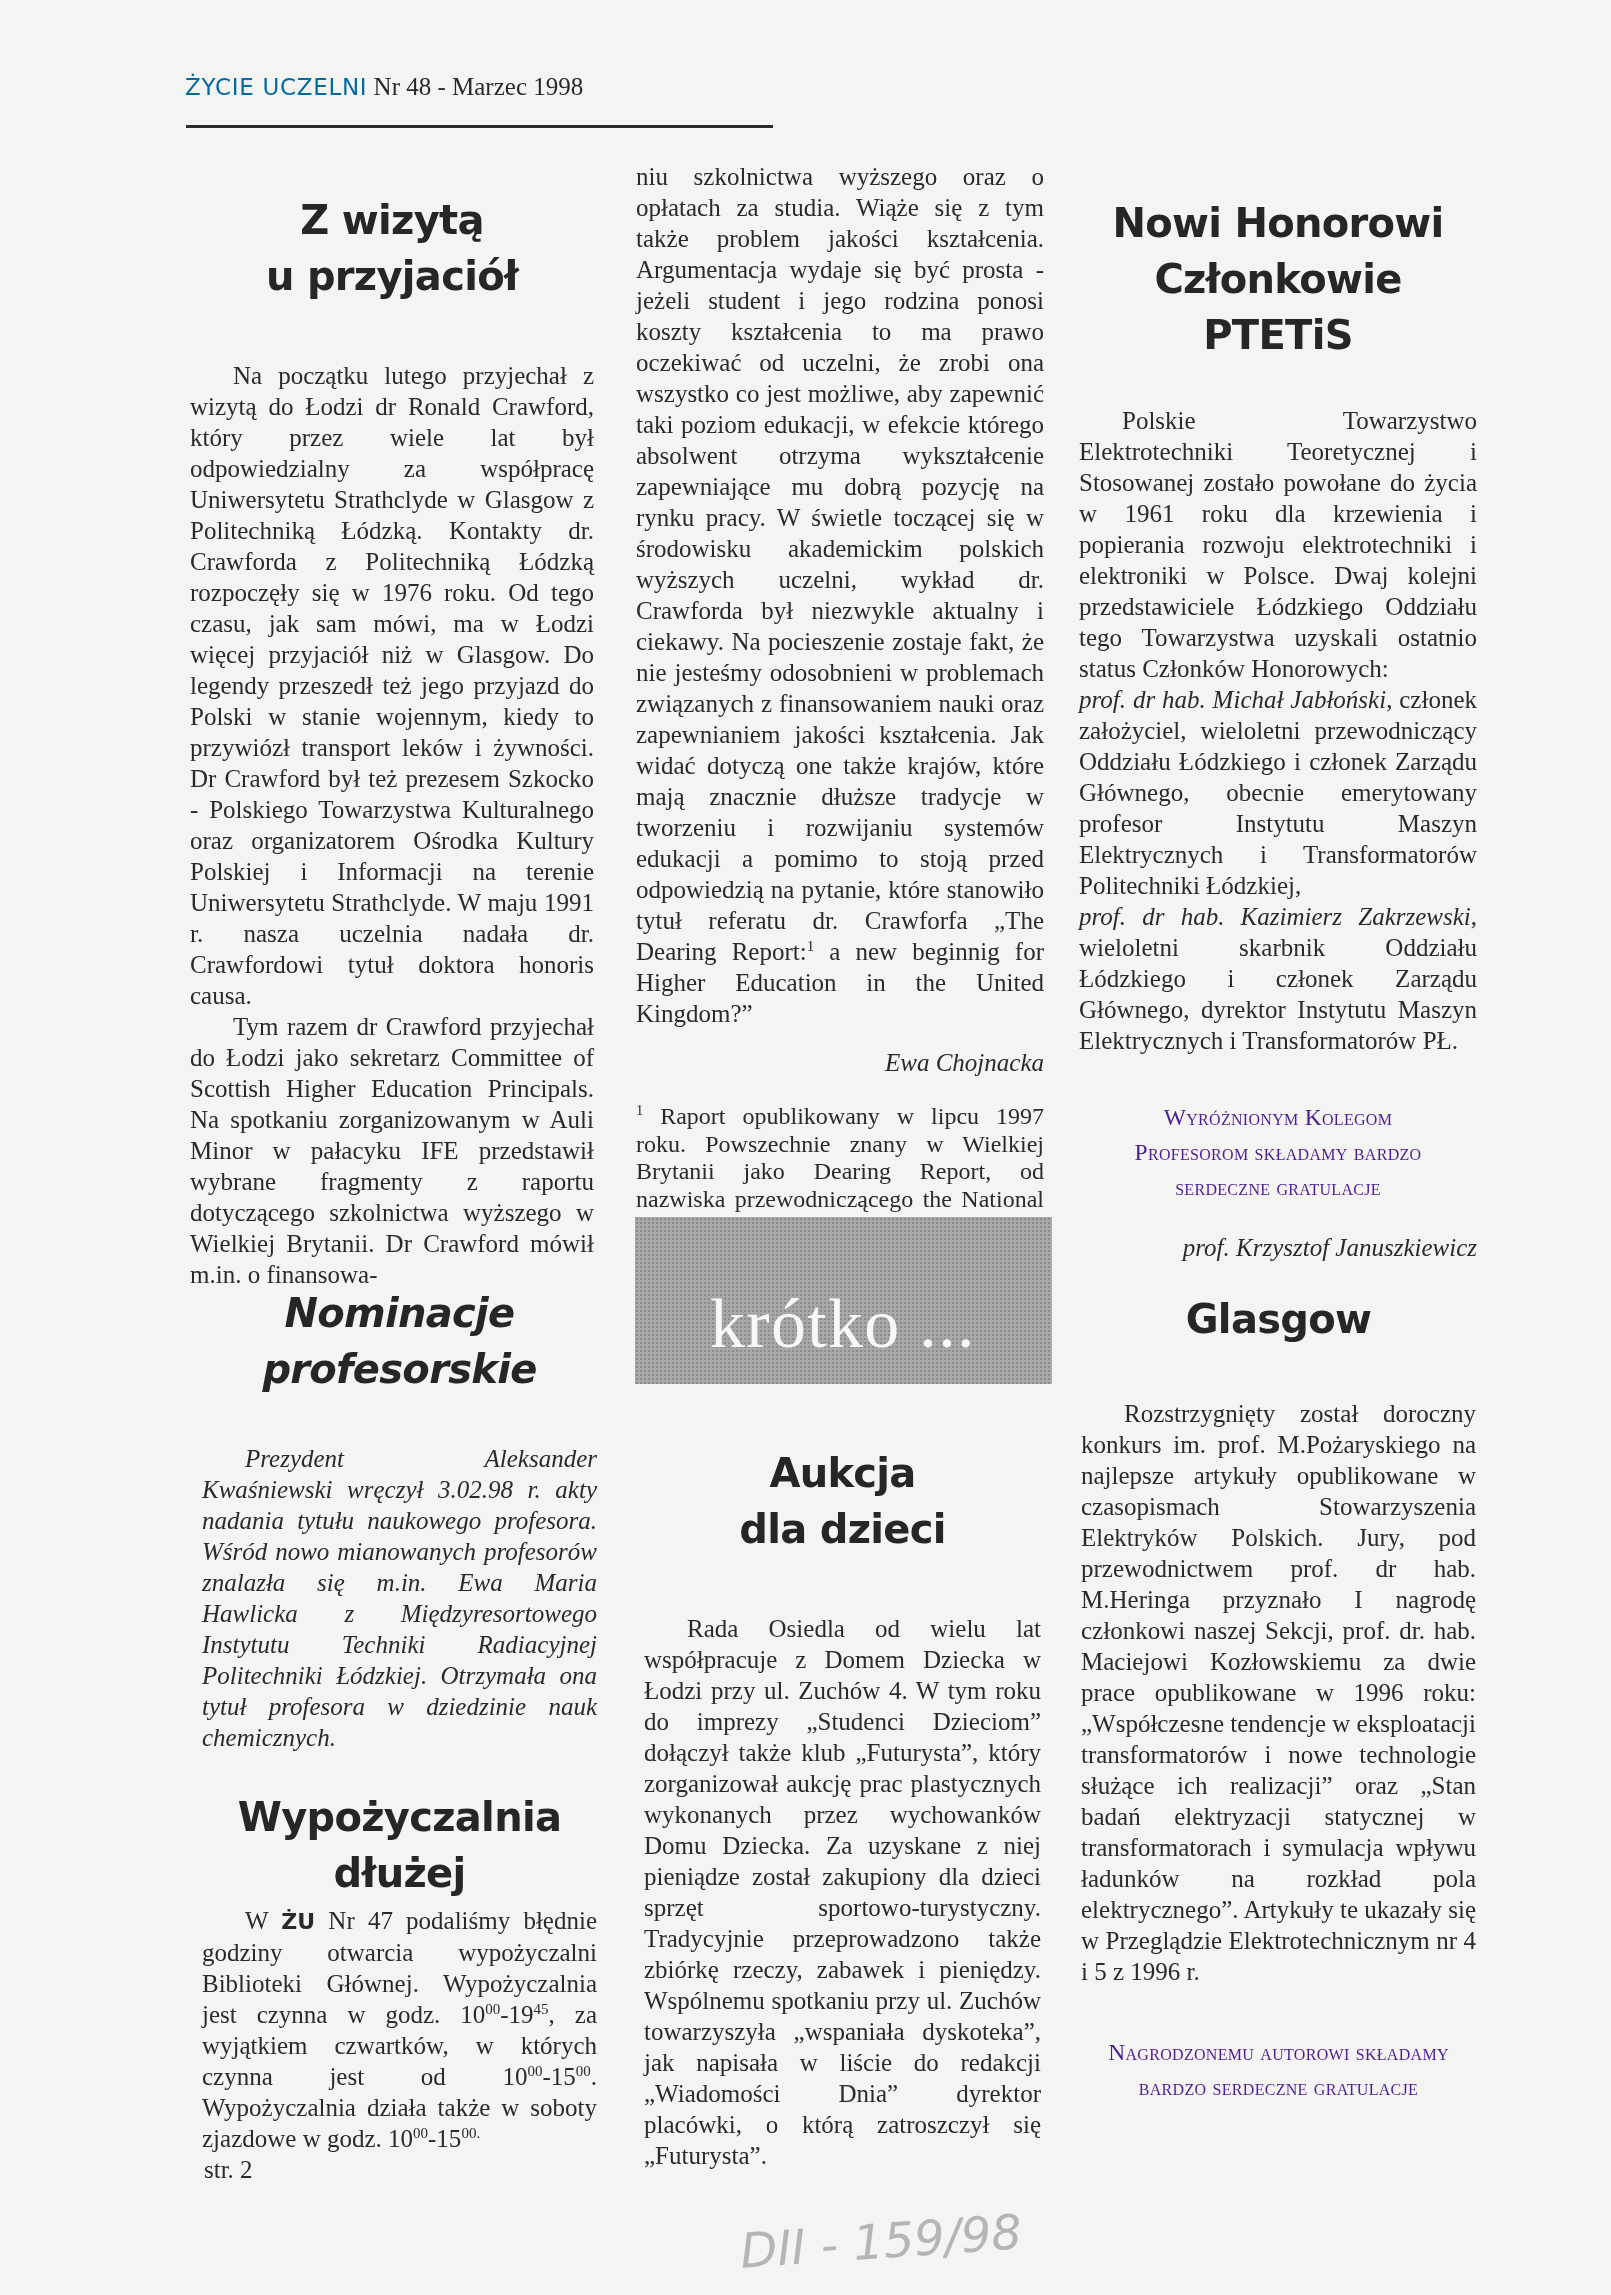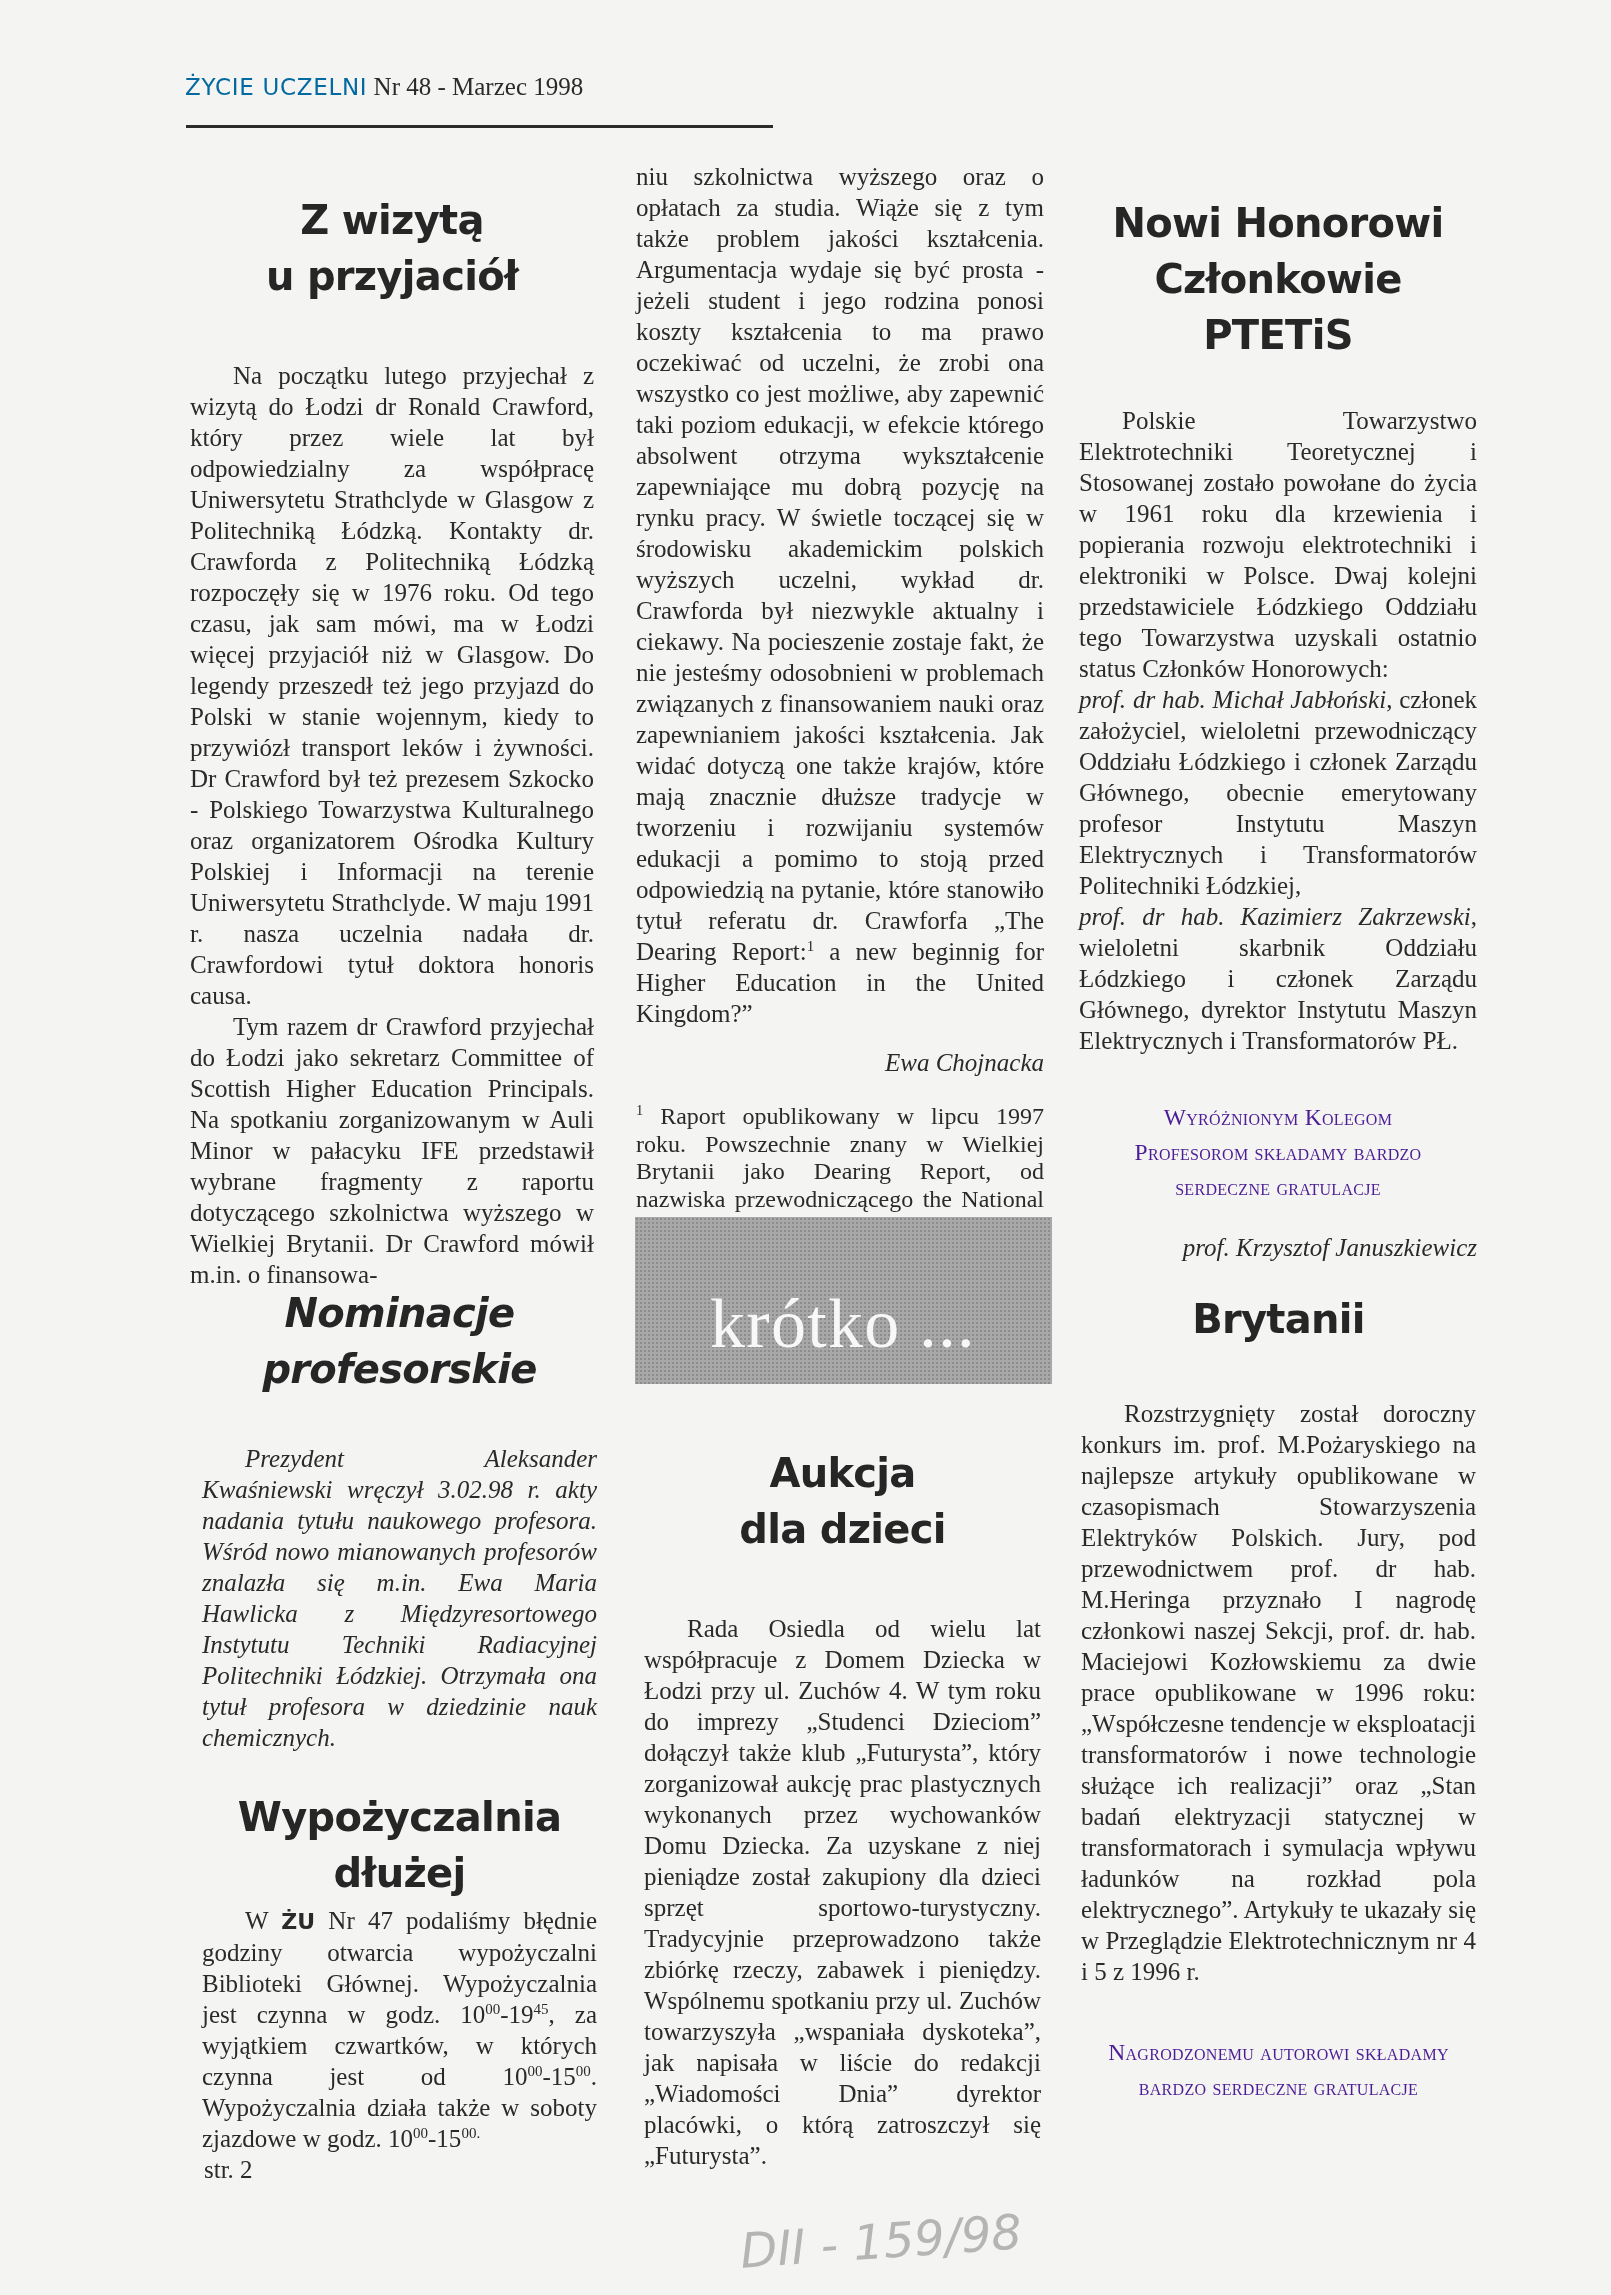--- a/index.html
+++ b/index.html
@@ -107,21 +107,21 @@
 <div class="col" style="left:644px; top:1445px; width:397px;">
   <h2 class="headline">
     <span>Aukcja</span><br>
     <span>dla dzieci</span>
   </h2>
   <div style="height:56px"></div>
   <p class="ind">Rada Osiedla od wielu lat współpracuje z Domem Dziecka w Łodzi przy ul. Zuchów 4. W tym roku do imprezy „Studenci Dzieciom” dołączył także klub „Futurysta”, który zorganizował aukcję prac plastycznych wykonanych przez wychowanków Domu Dziecka. Za uzyskane z niej pieniądze został zakupiony dla dzieci sprzęt sportowo-turystyczny. Tradycyjnie przeprowadzono także zbiórkę rzeczy, zabawek i pieniędzy. Wspólnemu spotkaniu przy ul. Zuchów towarzyszyła „wspaniała dyskoteka”, jak napisała w liście do redakcji „Wiadomości Dnia” dyrektor placówki, o którą zatroszczył się „Futurysta”.</p>
 </div>
 
 <div class="col" style="left:1081px; top:1291px; width:395px;">
-  <h2 class="headline">Brytanii</h2>
+  <h2 class="headline">Glasgow</h2>
   <div style="height:51px"></div>
   <p class="ind">Rozstrzygnięty został doroczny konkurs im. prof. M.Pożaryskiego na najlepsze artykuły opublikowane w czasopismach Stowarzyszenia Elektryków Polskich. Jury, pod przewodnictwem prof. dr hab. M.Heringa przyznało I nagrodę członkowi naszej Sekcji, prof. dr. hab. Maciejowi Kozłowskiemu za dwie prace opublikowane w 1996 roku: „Współczesne tendencje w eksploatacji transformatorów i nowe technologie służące ich realizacji” oraz „Stan badań elektryzacji statycznej w transformatorach i symulacja wpływu ładunków na rozkład pola elektrycznego”. Artykuły te ukazały się w Przeglądzie Elektrotechnicznym nr 4 i 5 z 1996 r.</p>
   <p class="smallcaps" style="margin-top:48px; padding:0 27px;">Nagrodzonemu autorowi składamy bardzo serdeczne gratulacje</p>
 </div>
 
 <div class="abs pageno">str. 2</div>
 <div class="abs handwriting">DII - 159/98</div>
 
 
 </body></html>

